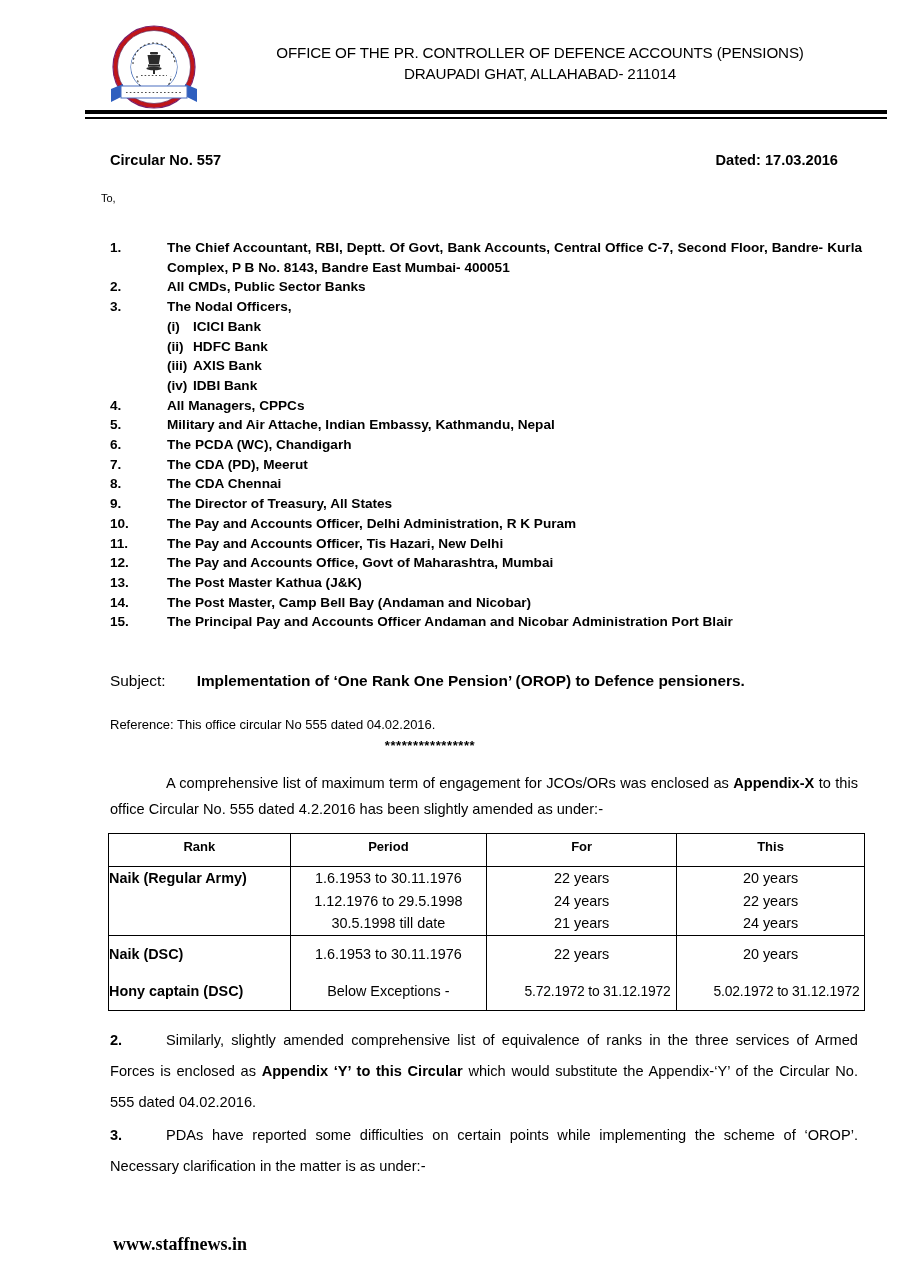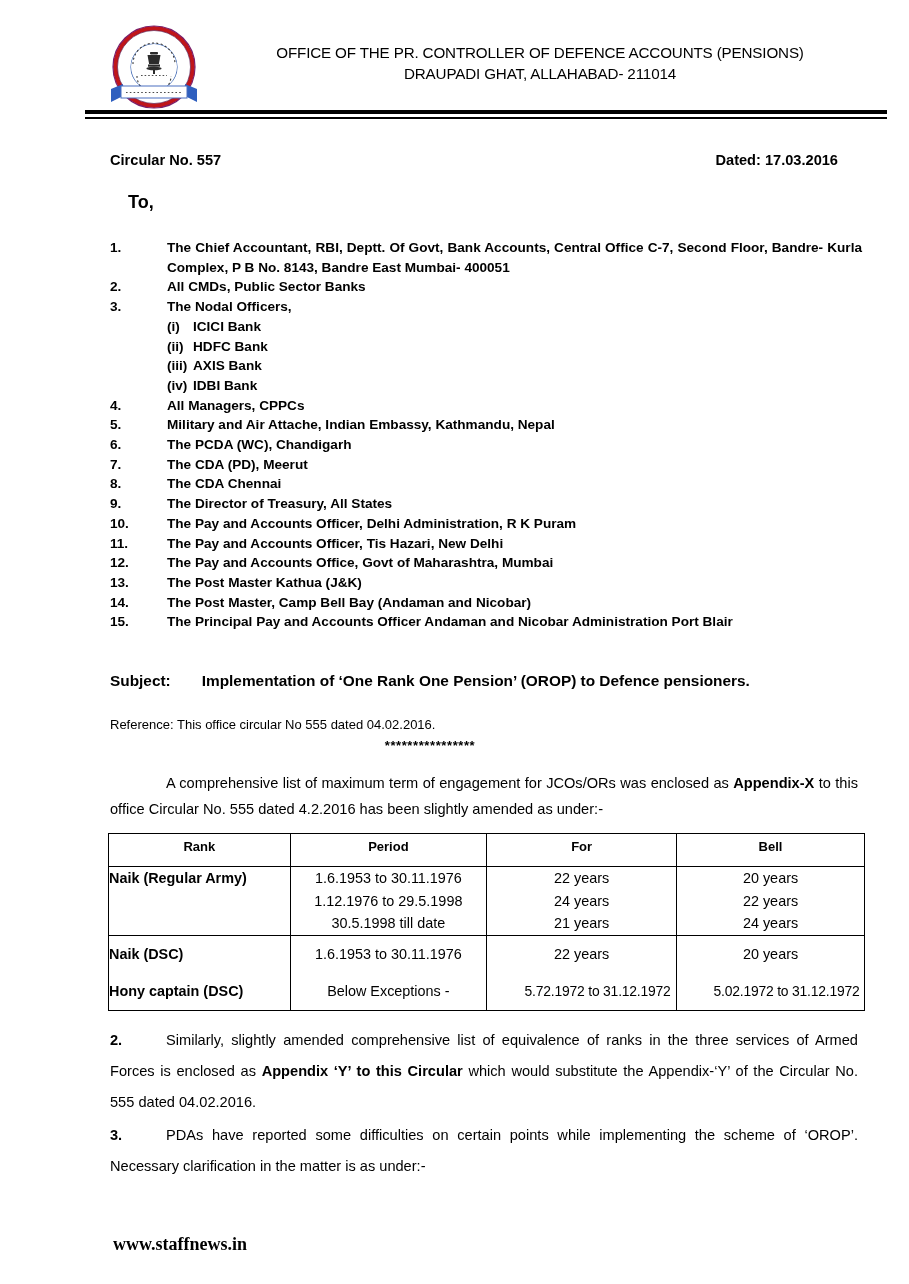--- a/index.html
+++ b/index.html
@@ -80,24 +80,24 @@
     top: 152px;
     width: 728px;
     display: flex;
     justify-content: space-between;
     font-size: 14.6px;
     font-weight: bold;
   }
 
   .to-label {
     position: absolute;
-    left: 128px;
+    left: 101px;
     top: 192px;
-    font-size: 18px;
-    font-weight: bold;
+    font-size: 11px;
+    font-weight: normal;
   }
 
   
   .addressees {
     position: absolute;
     left: 110px;
     top: 238px;
     width: 752px;
     font-size: 13.6px;
     font-weight: bold;
@@ -135,21 +135,21 @@
     width: 748px;
   }
   .subject-line {
     display: flex;
     align-items: flex-start;
     font-size: 15.4px;
     line-height: 25px;
   }
   .subject-label {
     flex: 0 0 auto;
-    font-weight: bold;
+    font-weight: normal;
     padding-right: 9px;
     white-space: nowrap;
   }
   .subject-text {
     flex: 1 1 auto;
     font-weight: bold;
     text-align: justify;
     text-align-last: left;
     margin-left: 22px;
   }
@@ -417,21 +417,21 @@
       <col class="col-rank">
         <col class="col-period">
         <col class="col-for">
         <col class="col-read">
     </colgroup>
     <thead>
       <tr>
         <th>Rank</th>
         <th>Period</th>
         <th>For</th>
-        <th>Bell</th>
+        <th>This</th>
       </tr>
     </thead>
     <tbody>
 
       <tr>
         <td class="cell-rank">
           <span class="ln">Naik (Regular Army)</span>
         </td>
         <td class="cell-mid">
           <span class="ln">1.6.1953 to 30.11.1976</span>

